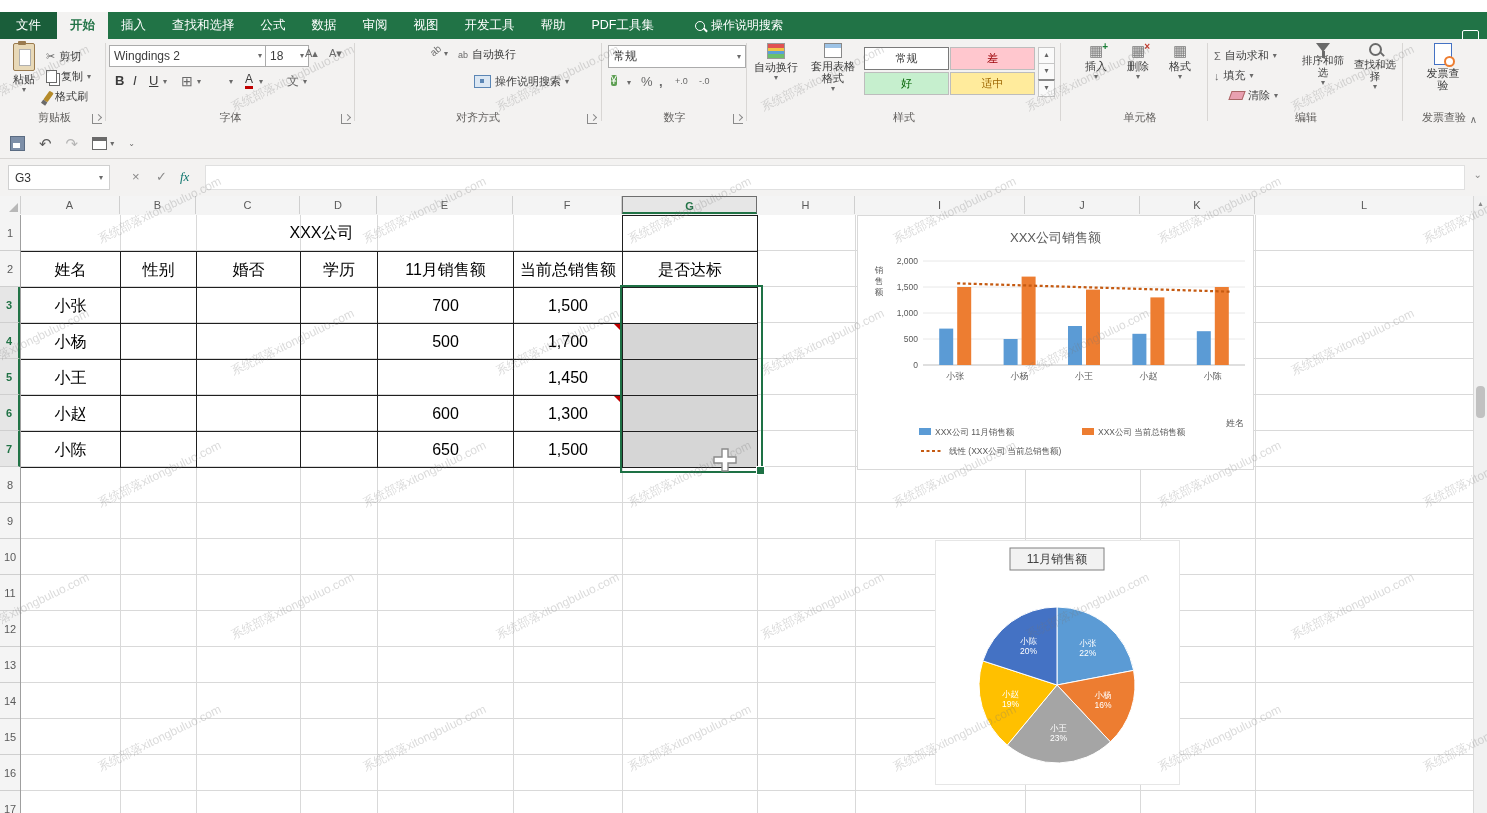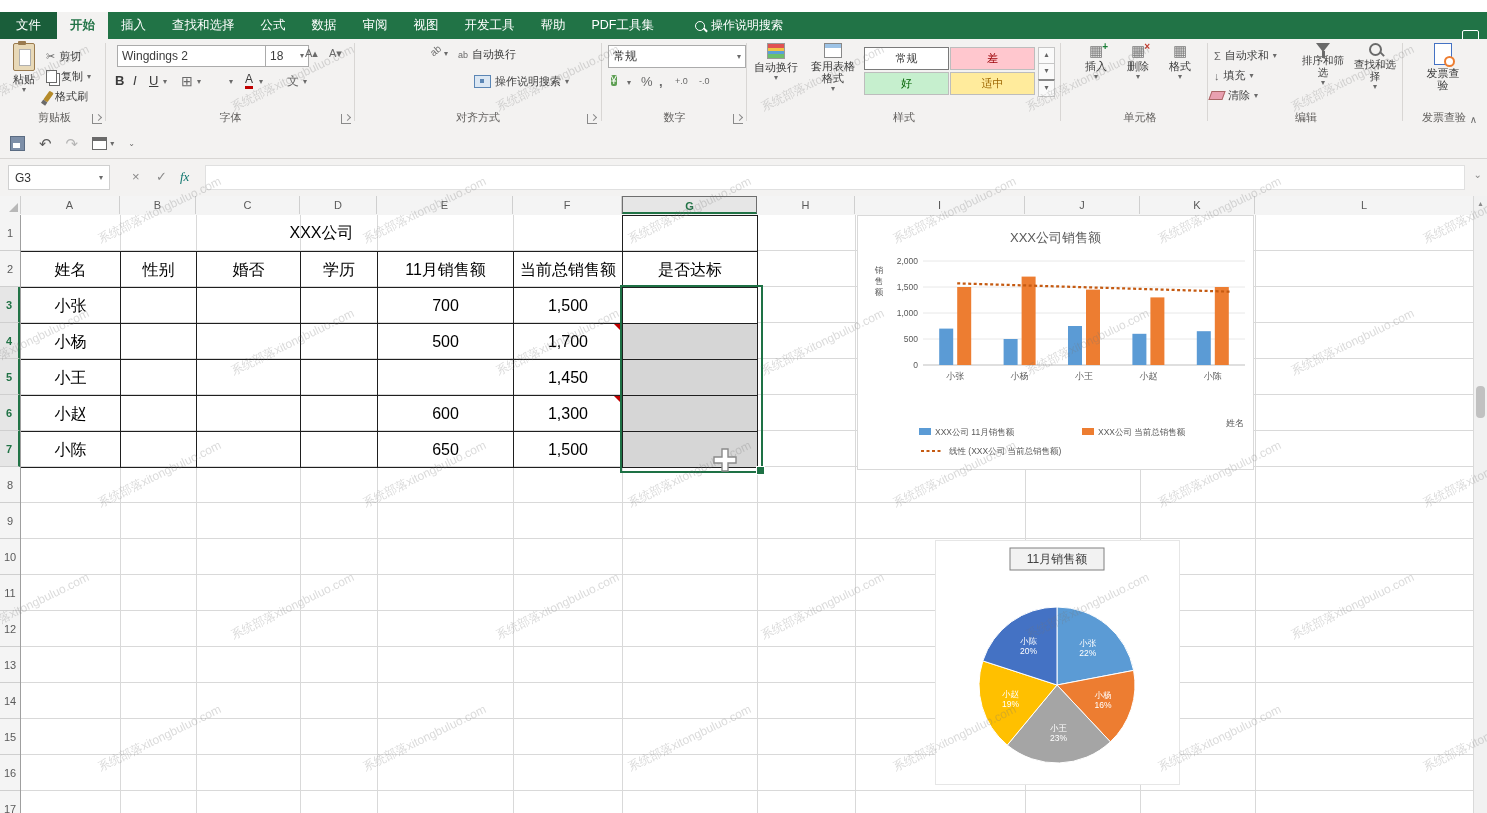--- a/index.html
+++ b/index.html
@@ -165,21 +165,21 @@
       <div class="smallbtn" style="left:42px;top:48px">
         <span class="icon-brush"></span>
         <span>格式刷</span>
       </div>
       <div class="grplabel">剪贴板</div>
       <div class="launcher"></div>
     </div>
     <div class="sep" style="left:105px"></div>
 
     <div class="grp" style="left:107px;width:247px">
-      <div class="combo" style="left:10px;top:6px;width:148px;height:20px">
+      <div class="combo" style="left:2px;top:6px;width:148px;height:20px">
         <span>Wingdings 2</span>
         <span class="car">▾</span>
       </div>
       <div class="combo" style="left:158px;top:6px;width:34px;height:20px">
         <span>18</span>
         <span class="car">▾</span>
       </div>
       <div class="glyphbtn" style="left:198px;top:8px;font-size:11px">A▴</div>
       <div class="glyphbtn" style="left:222px;top:8px;font-size:11px">A▾</div>
       <div class="glyphbtn" style="left:8px;top:34px;font-weight:bold;color:#3b3b3b">B</div>
@@ -286,21 +286,21 @@
       <div class="smallbtn" style="left:4px;top:7px">
         <span style="color:#6a6a6a">Σ</span>
         <span>自动求和</span>
         <span class="car">▾</span>
       </div>
       <div class="smallbtn" style="left:4px;top:27px">
         <span style="color:#6a6a6a">↓</span>
         <span>填充</span>
         <span class="car">▾</span>
       </div>
-      <div class="smallbtn" style="left:0;top:47px">
+      <div class="smallbtn" style="left:20px;top:47px">
         <span class="icon-eraser"></span>
         <span>清除</span>
         <span class="car">▾</span>
       </div>
       <div class="bigbtn" style="left:88px;width:50px">
         <span class="icon-funnel"></span>
         <span style="font-size:10.5px">排序和筛选</span>
         <span class="car">▾</span>
       </div>
       <div class="bigbtn" style="left:140px;width:50px">

